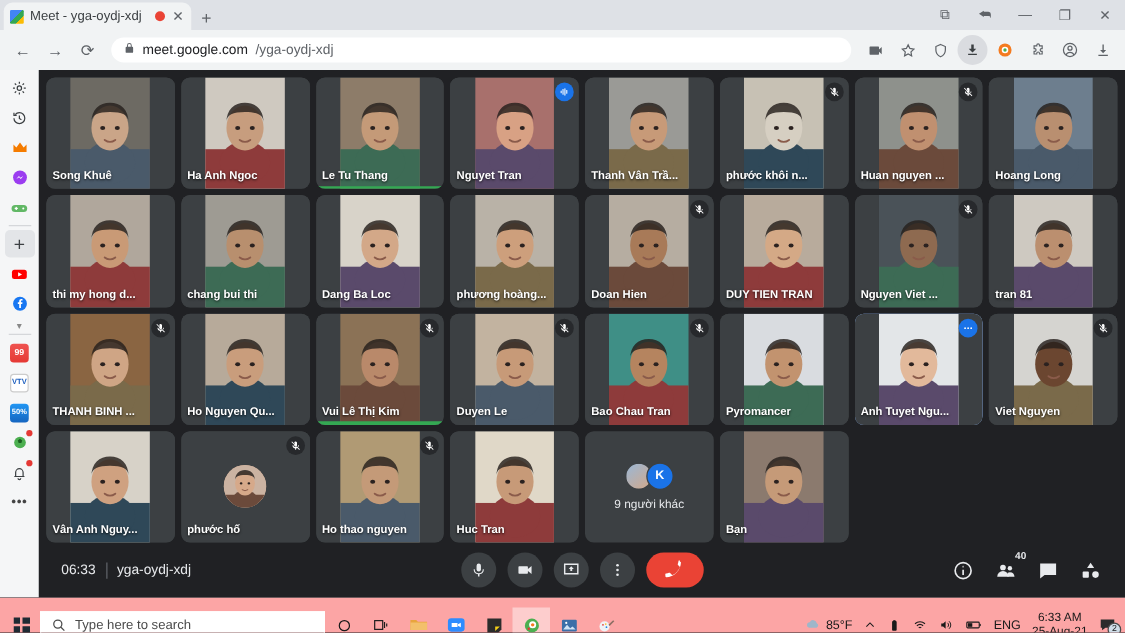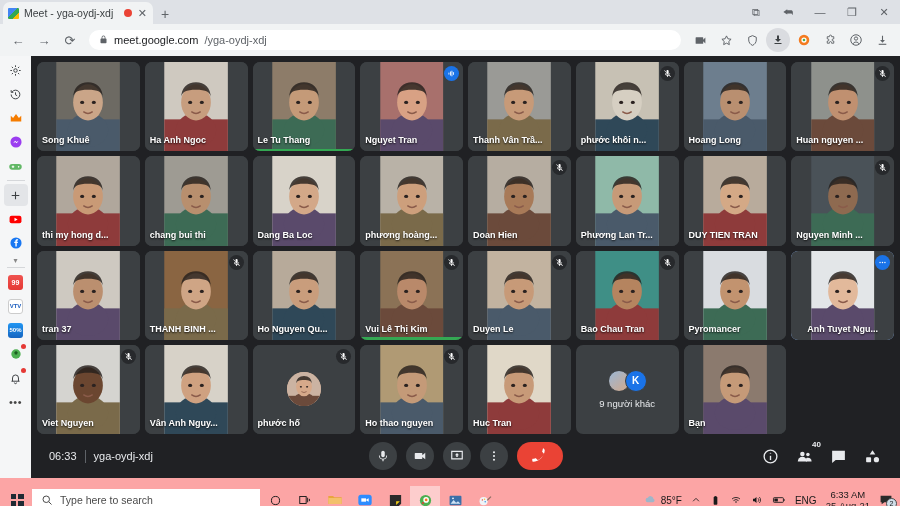--- a/index.html
+++ b/index.html
@@ -67,21 +67,21 @@
   .sb-dot{position:absolute;top:1px;right:2px;width:5px;height:5px;border-radius:50%;background:#e53935;}
 
   
   .stage{ flex:1; display:flex; flex-direction:column; padding:6px 4px 0 4px; min-width:0;}
   .grid{ flex:1; display:grid; grid-template-columns:repeat(8,1fr); grid-template-rows:repeat(4,1fr);
          gap:5px; padding:0 2px;}
   .tile{
     position:relative; border-radius:7px; overflow:hidden; background:#3c4043;
     display:flex; align-items:flex-end; cursor:pointer;
   }
-  .tile.sel{ outline:2px solid #8ab4f8; outline-offset:-2px;justify-content:center; }
+  .tile.sel{ outline:2px solid #8ab4f8; outline-offset:-2px; }
   .tile-video{ position:absolute; inset:0; }
   .tile-inner{
     position:absolute; left:50%; top:0; transform:translateX(-50%);
     height:100%; width:62%;
   }
   .tile-name{
     position:relative; z-index:3; color:#fff; font-size:9px; font-weight:bold;
     padding:0 5px 6px 5px; max-width:100%; white-space:nowrap; overflow:hidden;
     text-overflow:ellipsis; text-shadow:0 1px 2px rgba(0,0,0,.85);
   }
@@ -423,59 +423,59 @@
                 <path d="M12 14a3 3 0 003-3V6a3 3 0 00-5.9-.8z"></path>
                 <path d="M4.3 3L3 4.3l6 6V11a3 3 0 004.6 2.5l1.2 1.2A4.9 4.9 0 0112 15a4.9 4.9 0 01-5-4H5.3A7 7 0 0011 17.9V21h2v-3.1a6.9 6.9 0 002.6-.9l4.1 4.1 1.3-1.3z"></path>
               </svg>
             </span>
             <div class="tile-name">phước khôi n...</div>
           </div>
           <div class="tile">
             <div class="tile-video" style="background:#3c4043"></div>
              <div class="tile-inner">
               <svg viewBox="0 0 60 100" preserveAspectRatio="xMidYMid slice" style="width:100%;height:100%;display:block">
+    <rect width="60" height="100" fill="#8e918c"></rect>
+    <rect y="62" width="60" height="38" fill="#6b4a3b"></rect>
+    <ellipse cx="30" cy="72" rx="19" ry="16" fill="#6b4a3b"></ellipse>
+    <ellipse cx="30" cy="46" rx="14" ry="17" fill="#c09070"></ellipse>
+    <path d="M16 42c0-10 6-15 14-15s14 5 14 15c0-6-5-8-14-8s-14 2-14 8z" fill="#26201c" opacity=".82"></path>
+    <ellipse cx="24.5" cy="46" rx="1.9" ry="1.5" fill="#2b2220"></ellipse>
+    <ellipse cx="35.5" cy="46" rx="1.9" ry="1.5" fill="#2b2220"></ellipse>
+    <path d="M26 55q4 3 8 0" stroke="#8a5b4a" stroke-width="1.4" fill="none" stroke-linecap="round"></path>
+  </svg>
+            </div>
+            <span class="badge">
+              <svg viewBox="0 0 24 24">
+                <path d="M19 11h-1.7a5.3 5.3 0 01-.8 2.8l1.2 1.2A7 7 0 0019 11z"></path>
+                <path d="M12 14a3 3 0 003-3V6a3 3 0 00-5.9-.8z"></path>
+                <path d="M4.3 3L3 4.3l6 6V11a3 3 0 004.6 2.5l1.2 1.2A4.9 4.9 0 0112 15a4.9 4.9 0 01-5-4H5.3A7 7 0 0011 17.9V21h2v-3.1a6.9 6.9 0 002.6-.9l4.1 4.1 1.3-1.3z"></path>
+              </svg>
+            </span>
+            <div class="tile-name">Huan nguyen ...</div>
+          </div>
+          <div class="tile">
+            <div class="tile-video" style="background:#3c4043"></div>
+             <div class="tile-inner">
+              <svg viewBox="0 0 60 100" preserveAspectRatio="xMidYMid slice" style="width:100%;height:100%;display:block">
     <rect width="60" height="100" fill="#6d7e8e"></rect>
     <rect y="62" width="60" height="38" fill="#4a5a6a"></rect>
     <ellipse cx="30" cy="72" rx="19" ry="16" fill="#4a5a6a"></ellipse>
     <ellipse cx="30" cy="46" rx="14" ry="17" fill="#b98f70"></ellipse>
     <path d="M16 42c0-10 6-15 14-15s14 5 14 15c0-6-5-8-14-8s-14 2-14 8z" fill="#26201c" opacity=".82"></path>
     <ellipse cx="24.5" cy="46" rx="1.9" ry="1.5" fill="#2b2220"></ellipse>
     <ellipse cx="35.5" cy="46" rx="1.9" ry="1.5" fill="#2b2220"></ellipse>
     <path d="M26 55q4 3 8 0" stroke="#8a5b4a" stroke-width="1.4" fill="none" stroke-linecap="round"></path>
   </svg>
             </div>
             <div class="tile-name">Hoang Long</div>
           </div>
           <div class="tile">
             <div class="tile-video" style="background:#3c4043"></div>
              <div class="tile-inner">
               <svg viewBox="0 0 60 100" preserveAspectRatio="xMidYMid slice" style="width:100%;height:100%;display:block">
-    <rect width="60" height="100" fill="#8e918c"></rect>
-    <rect y="62" width="60" height="38" fill="#6b4a3b"></rect>
-    <ellipse cx="30" cy="72" rx="19" ry="16" fill="#6b4a3b"></ellipse>
-    <ellipse cx="30" cy="46" rx="14" ry="17" fill="#c09070"></ellipse>
-    <path d="M16 42c0-10 6-15 14-15s14 5 14 15c0-6-5-8-14-8s-14 2-14 8z" fill="#26201c" opacity=".82"></path>
-    <ellipse cx="24.5" cy="46" rx="1.9" ry="1.5" fill="#2b2220"></ellipse>
-    <ellipse cx="35.5" cy="46" rx="1.9" ry="1.5" fill="#2b2220"></ellipse>
-    <path d="M26 55q4 3 8 0" stroke="#8a5b4a" stroke-width="1.4" fill="none" stroke-linecap="round"></path>
-  </svg>
-            </div>
-            <span class="badge">
-              <svg viewBox="0 0 24 24">
-                <path d="M19 11h-1.7a5.3 5.3 0 01-.8 2.8l1.2 1.2A7 7 0 0019 11z"></path>
-                <path d="M12 14a3 3 0 003-3V6a3 3 0 00-5.9-.8z"></path>
-                <path d="M4.3 3L3 4.3l6 6V11a3 3 0 004.6 2.5l1.2 1.2A4.9 4.9 0 0112 15a4.9 4.9 0 01-5-4H5.3A7 7 0 0011 17.9V21h2v-3.1a6.9 6.9 0 002.6-.9l4.1 4.1 1.3-1.3z"></path>
-              </svg>
-            </span>
-            <div class="tile-name">Huan nguyen ...</div>
-          </div>
-          <div class="tile">
-            <div class="tile-video" style="background:#3c4043"></div>
-             <div class="tile-inner">
-              <svg viewBox="0 0 60 100" preserveAspectRatio="xMidYMid slice" style="width:100%;height:100%;display:block">
     <rect width="60" height="100" fill="#b0a79c"></rect>
     <rect y="62" width="60" height="38" fill="#8e3b3b"></rect>
     <ellipse cx="30" cy="72" rx="19" ry="16" fill="#8e3b3b"></ellipse>
     <ellipse cx="30" cy="46" rx="14" ry="17" fill="#c99a76"></ellipse>
     <path d="M16 42c0-10 6-15 14-15s14 5 14 15c0-6-5-8-14-8s-14 2-14 8z" fill="#26201c" opacity=".82"></path>
     <ellipse cx="24.5" cy="46" rx="1.9" ry="1.5" fill="#2b2220"></ellipse>
     <ellipse cx="35.5" cy="46" rx="1.9" ry="1.5" fill="#2b2220"></ellipse>
     <path d="M26 55q4 3 8 0" stroke="#8a5b4a" stroke-width="1.4" fill="none" stroke-linecap="round"></path>
   </svg>
             </div>
@@ -549,36 +549,20 @@
                 <path d="M12 14a3 3 0 003-3V6a3 3 0 00-5.9-.8z"></path>
                 <path d="M4.3 3L3 4.3l6 6V11a3 3 0 004.6 2.5l1.2 1.2A4.9 4.9 0 0112 15a4.9 4.9 0 01-5-4H5.3A7 7 0 0011 17.9V21h2v-3.1a6.9 6.9 0 002.6-.9l4.1 4.1 1.3-1.3z"></path>
               </svg>
             </span>
             <div class="tile-name">Doan Hien</div>
           </div>
           <div class="tile">
             <div class="tile-video" style="background:#3c4043"></div>
              <div class="tile-inner">
               <svg viewBox="0 0 60 100" preserveAspectRatio="xMidYMid slice" style="width:100%;height:100%;display:block">
-    <rect width="60" height="100" fill="#8fb9a8"></rect>
-    <rect y="62" width="60" height="38" fill="#4a5a6a"></rect>
-    <ellipse cx="30" cy="72" rx="19" ry="16" fill="#4a5a6a"></ellipse>
-    <ellipse cx="30" cy="46" rx="14" ry="17" fill="#c79a78"></ellipse>
-    <path d="M16 42c0-10 6-15 14-15s14 5 14 15c0-6-5-8-14-8s-14 2-14 8z" fill="#26201c" opacity=".82"></path>
-    <ellipse cx="24.5" cy="46" rx="1.9" ry="1.5" fill="#2b2220"></ellipse>
-    <ellipse cx="35.5" cy="46" rx="1.9" ry="1.5" fill="#2b2220"></ellipse>
-    <path d="M26 55q4 3 8 0" stroke="#8a5b4a" stroke-width="1.4" fill="none" stroke-linecap="round"></path>
-  </svg>
-            </div>
-            <div class="tile-name">Phương Lan Tr...</div>
-          </div>
-          <div class="tile">
-            <div class="tile-video" style="background:#3c4043"></div>
-             <div class="tile-inner">
-              <svg viewBox="0 0 60 100" preserveAspectRatio="xMidYMid slice" style="width:100%;height:100%;display:block">
     <rect width="60" height="100" fill="#b8ab9c"></rect>
     <rect y="62" width="60" height="38" fill="#8e3b3b"></rect>
     <ellipse cx="30" cy="72" rx="19" ry="16" fill="#8e3b3b"></ellipse>
     <ellipse cx="30" cy="46" rx="14" ry="17" fill="#d4a986"></ellipse>
     <path d="M16 42c0-10 6-15 14-15s14 5 14 15c0-6-5-8-14-8s-14 2-14 8z" fill="#26201c" opacity=".82"></path>
     <ellipse cx="24.5" cy="46" rx="1.9" ry="1.5" fill="#2b2220"></ellipse>
     <ellipse cx="35.5" cy="46" rx="1.9" ry="1.5" fill="#2b2220"></ellipse>
     <path d="M26 55q4 3 8 0" stroke="#8a5b4a" stroke-width="1.4" fill="none" stroke-linecap="round"></path>
   </svg>
             </div>
@@ -598,37 +582,37 @@
     <path d="M26 55q4 3 8 0" stroke="#8a5b4a" stroke-width="1.4" fill="none" stroke-linecap="round"></path>
   </svg>
             </div>
             <span class="badge">
               <svg viewBox="0 0 24 24">
                 <path d="M19 11h-1.7a5.3 5.3 0 01-.8 2.8l1.2 1.2A7 7 0 0019 11z"></path>
                 <path d="M12 14a3 3 0 003-3V6a3 3 0 00-5.9-.8z"></path>
                 <path d="M4.3 3L3 4.3l6 6V11a3 3 0 004.6 2.5l1.2 1.2A4.9 4.9 0 0112 15a4.9 4.9 0 01-5-4H5.3A7 7 0 0011 17.9V21h2v-3.1a6.9 6.9 0 002.6-.9l4.1 4.1 1.3-1.3z"></path>
               </svg>
             </span>
-            <div class="tile-name">Nguyen Minh ...</div>
+            <div class="tile-name">Nguyen Viet ...</div>
           </div>
           <div class="tile">
             <div class="tile-video" style="background:#3c4043"></div>
              <div class="tile-inner">
               <svg viewBox="0 0 60 100" preserveAspectRatio="xMidYMid slice" style="width:100%;height:100%;display:block">
     <rect width="60" height="100" fill="#cec9c1"></rect>
     <rect y="62" width="60" height="38" fill="#5a4a6b"></rect>
     <ellipse cx="30" cy="72" rx="19" ry="16" fill="#5a4a6b"></ellipse>
     <ellipse cx="30" cy="46" rx="14" ry="17" fill="#bb8f6f"></ellipse>
     <path d="M16 42c0-10 6-15 14-15s14 5 14 15c0-6-5-8-14-8s-14 2-14 8z" fill="#26201c" opacity=".82"></path>
     <ellipse cx="24.5" cy="46" rx="1.9" ry="1.5" fill="#2b2220"></ellipse>
     <ellipse cx="35.5" cy="46" rx="1.9" ry="1.5" fill="#2b2220"></ellipse>
     <path d="M26 55q4 3 8 0" stroke="#8a5b4a" stroke-width="1.4" fill="none" stroke-linecap="round"></path>
   </svg>
             </div>
-            <div class="tile-name">tran 37</div>
+            <div class="tile-name">tran 81</div>
           </div>
           <div class="tile">
             <div class="tile-video" style="background:#3c4043"></div>
              <div class="tile-inner">
               <svg viewBox="0 0 60 100" preserveAspectRatio="xMidYMid slice" style="width:100%;height:100%;display:block">
     <rect width="60" height="100" fill="#8a6542"></rect>
     <rect y="62" width="60" height="38" fill="#7a6a4a"></rect>
     <ellipse cx="30" cy="72" rx="19" ry="16" fill="#7a6a4a"></ellipse>
     <ellipse cx="30" cy="46" rx="14" ry="17" fill="#cfa585"></ellipse>
     <path d="M16 42c0-10 6-15 14-15s14 5 14 15c0-6-5-8-14-8s-14 2-14 8z" fill="#26201c" opacity=".82"></path>

